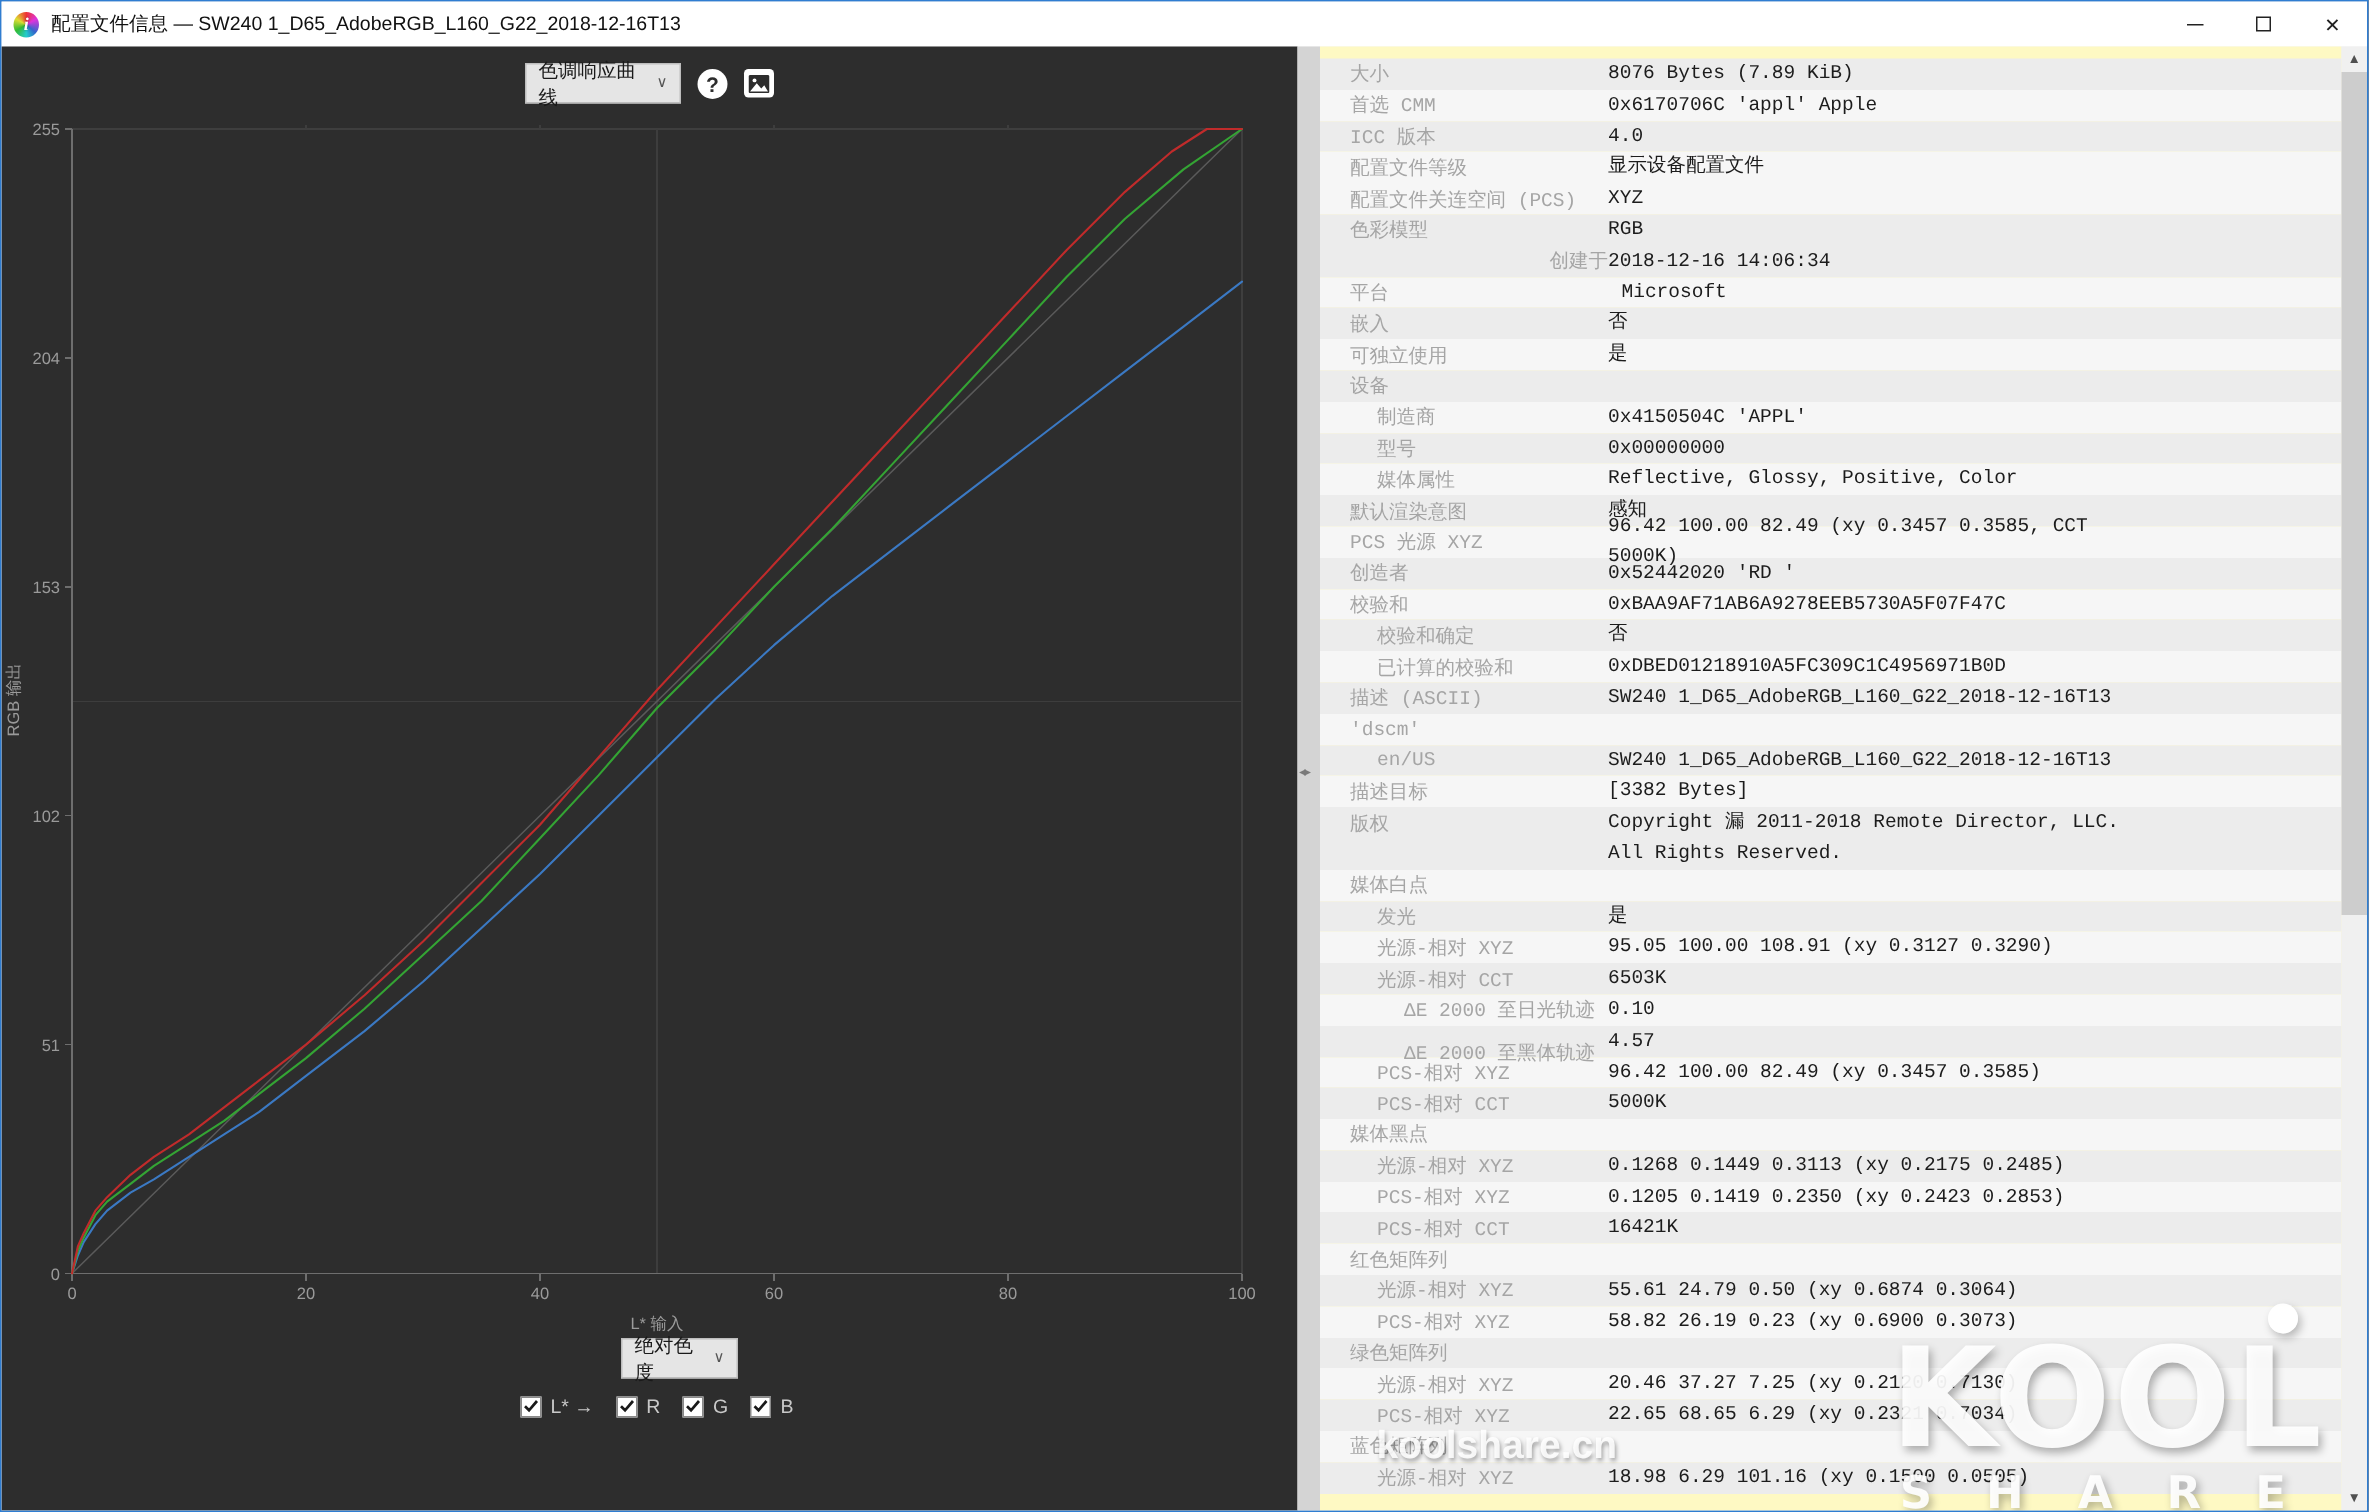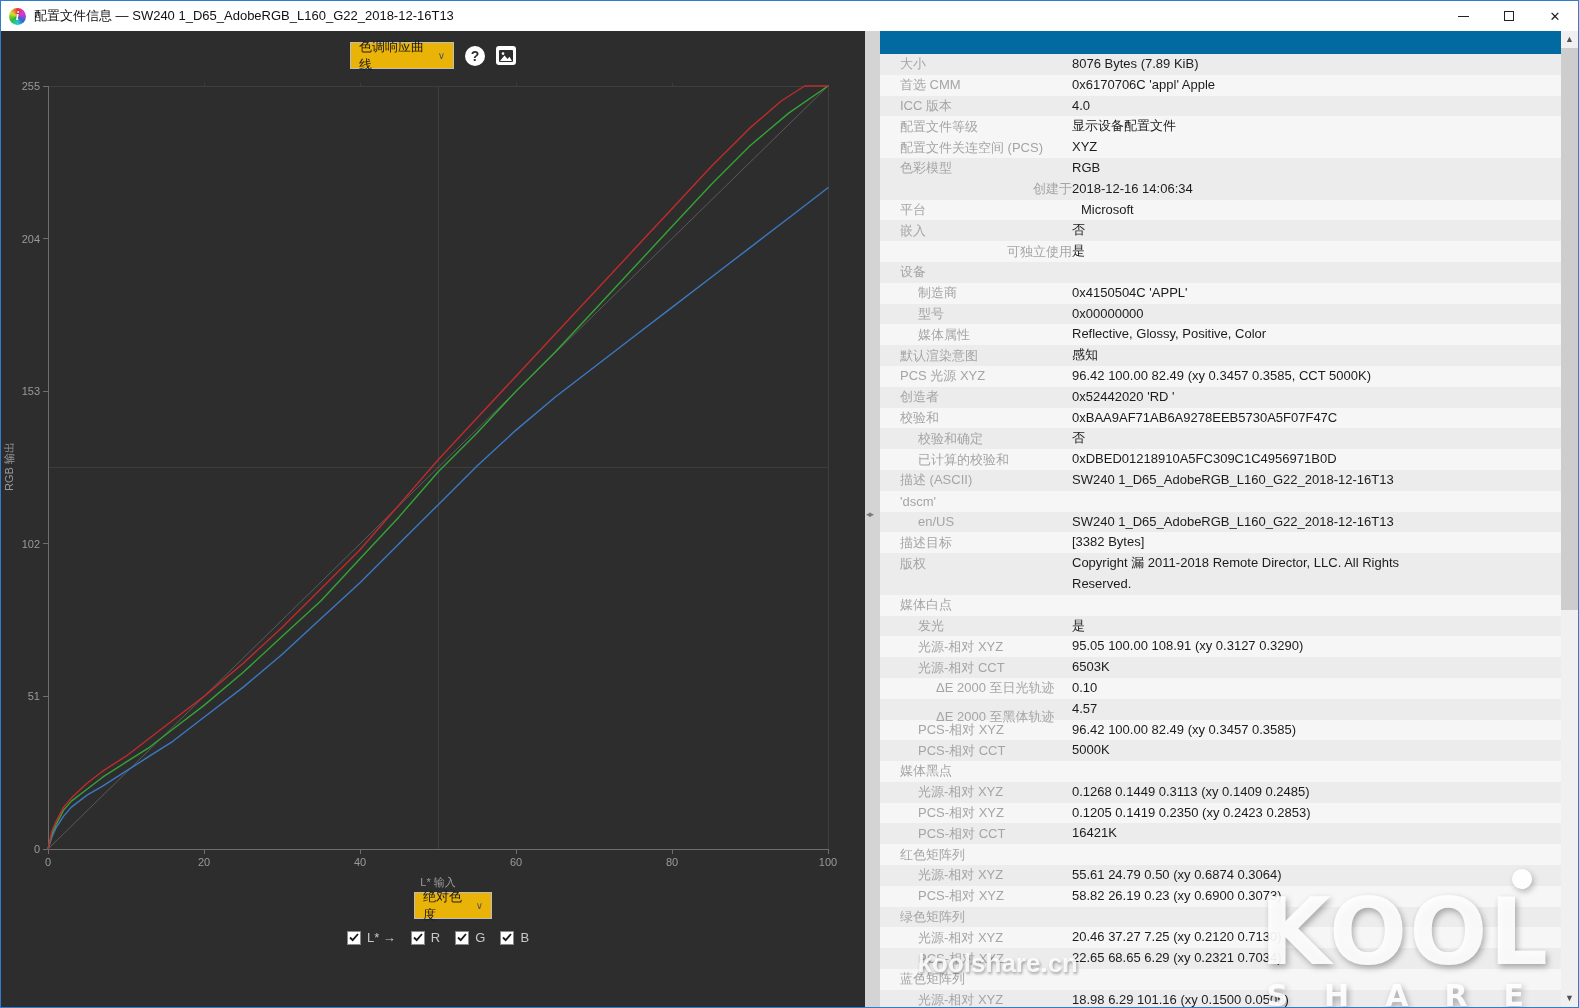--- a/index.html
+++ b/index.html
@@ -31,28 +31,28 @@
   .glyph-min{ width:11px; height:1px; background:#222; }
   .glyph-max{ width:10px; height:10px; border:1px solid #222; }
   .glyph-close{ font-size:13px; line-height:1; }
   
   .main{ display:flex; height:976px; }
   .chart-panel{ width:864px; background:#2d2d2d; position:relative; flex:0 0 auto; }
   .splitter{ width:15px; background:#d4d4d4; position:relative; flex:0 0 auto; }
   .splitter-handle{
     position:absolute; left:1px; top:478px; color:#7a7a7a; font-size:9px; letter-spacing:-1px;
   }
-  .props-panel{ flex:1 1 auto; background:#0369a1; overflow:hidden; padding-top:23px; position:relative; }
+  .props-panel{ flex:1 1 auto; background:#fef9c3; overflow:hidden; padding-top:8px; position:relative;font-family:Liberation Mono, monospace; }
   
   .chart-toolbar{
     position:absolute; top:11px; left:0; width:100%; display:flex;
     justify-content:center; align-items:center; gap:11px; z-index:3;
   }
   .combo{
-    background:#eab308; border:1px solid #bdbdbd; color:#1a1a1a;
+    background:#e5e5e5; border:1px solid #bdbdbd; color:#1a1a1a;
     font-size:13px; height:27px; display:flex; align-items:center;
     padding:0 8px; gap:9px; cursor:default;
   }
   .combo .chev{ color:#555; font-size:10px; }
   .icon-help{
     width:20px; height:20px; border-radius:50%; background:#fff; color:#2d2d2d;
     font-weight:bold; font-size:14px; text-align:center; line-height:20px;
   }
   .icon-image{
     width:20px; height:19px; border-radius:3px; background:#fff;
@@ -281,21 +281,21 @@
     <div class="prop-label" style="padding-left: 20px; width: 201px;">平台</div>
     <div class="prop-value">Microsoft</div>
   </div>
 
   <div class="prop-row stripe-a">
     <div class="prop-label" style="padding-left: 20px; width: 192px;">嵌入</div>
     <div class="prop-value">否</div>
   </div>
 
   <div class="prop-row stripe-b">
-    <div class="prop-label" style="padding-left: 20px; width: 192px; text-align: right;">可独立使用</div>
+    <div class="prop-label" style="padding-left: 20px; width: 192px;">可独立使用</div>
     <div class="prop-value">是</div>
   </div>
 
   <div class="prop-row stripe-a">
     <div class="prop-label" style="padding-left: 20px; width: 192px;">设备</div>
     <div class="prop-value"></div>
   </div>
 
   <div class="prop-row stripe-b">
     <div class="prop-label" style="padding-left: 38px; width: 192px;">制造商</div>
@@ -407,21 +407,21 @@
     <div class="prop-value">5000K</div>
   </div>
 
   <div class="prop-row stripe-b">
     <div class="prop-label" style="padding-left: 20px; width: 192px;">媒体黑点</div>
     <div class="prop-value"></div>
   </div>
 
   <div class="prop-row stripe-a">
     <div class="prop-label" style="padding-left: 38px; width: 192px;">光源-相对 XYZ</div>
-    <div class="prop-value">0.1268 0.1449 0.3113 (xy 0.1409 0.2485)</div>
+    <div class="prop-value">0.1268 0.1449 0.3113 (xy 0.2175 0.2485)</div>
   </div>
 
   <div class="prop-row stripe-b">
     <div class="prop-label" style="padding-left: 38px; width: 192px;">PCS-相对 XYZ</div>
     <div class="prop-value">0.1205 0.1419 0.2350 (xy 0.2423 0.2853)</div>
   </div>
 
   <div class="prop-row stripe-a">
     <div class="prop-label" style="padding-left: 38px; width: 192px;">PCS-相对 CCT</div>
     <div class="prop-value">16421K</div>

